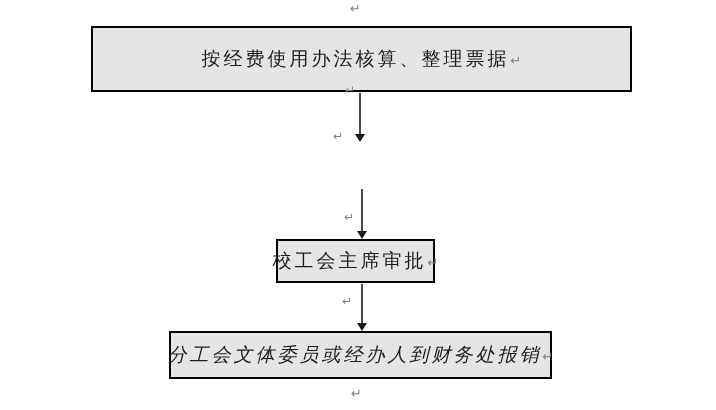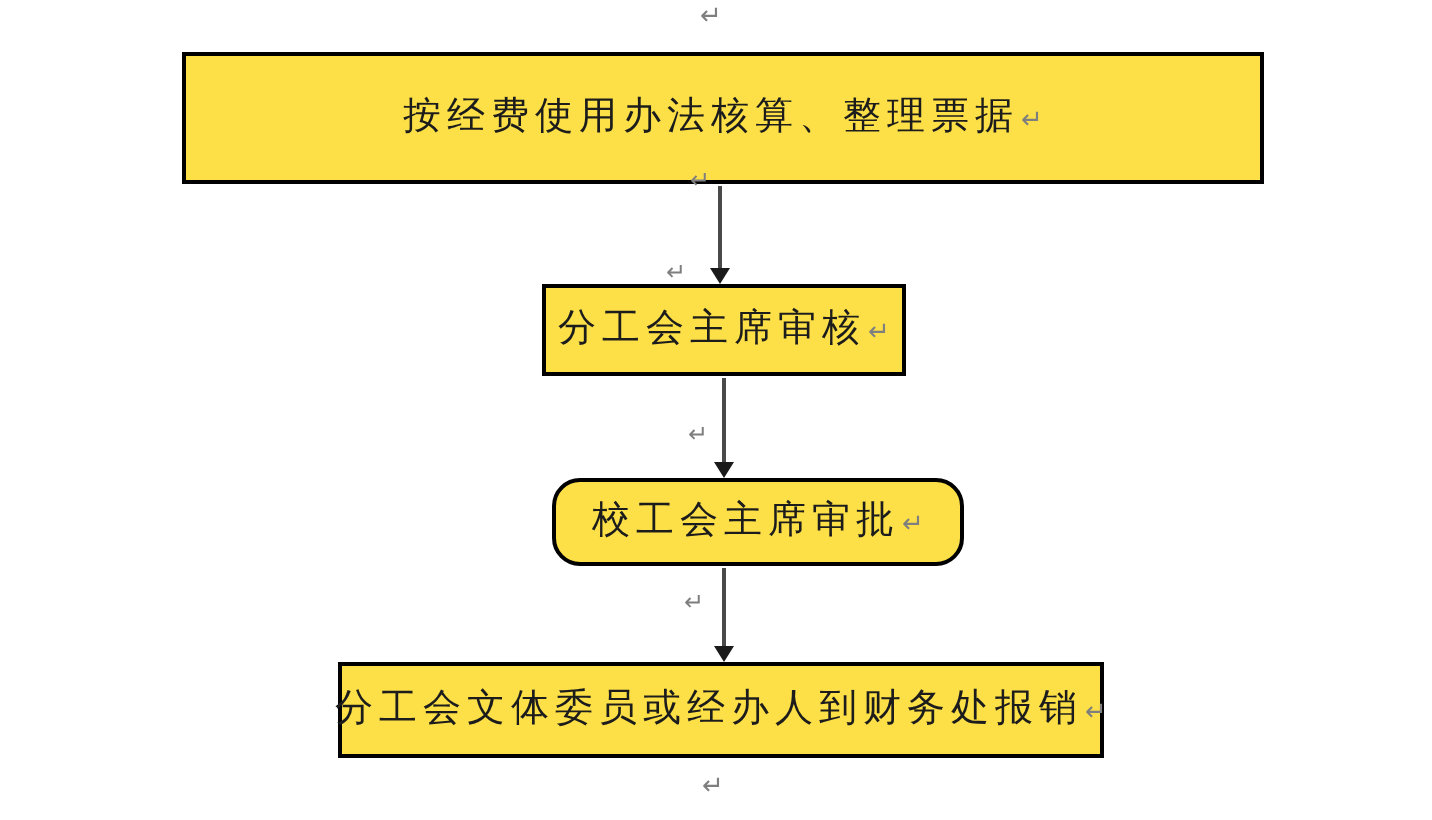--- a/index.html
+++ b/index.html
@@ -12,21 +12,21 @@
     width: 716px;
     height: 410px;
     background: #ffffff;
     overflow: hidden;
     font-family: "Liberation Serif", "DejaVu Serif", serif;
   }
   .flow-box {
     position: absolute;
     box-sizing: border-box;
     border: 2px solid #000000;
-    background: #fde047;
+    background: #e5e5e5;
     display: flex;
     align-items: center;
     justify-content: center;
   }
   .box-line {
     font-size: 19px;
     line-height: 25px;
     letter-spacing: 3px;
     color: #1c1c1c;
     white-space: nowrap;
@@ -72,24 +72,24 @@
 
   
   #mark-top     { left: 350px; top: 3px;   }
   #box-1        { left: 91px;  top: 26px;  width: 541px; height: 66px; }
   #arrow-1      { left: 354px; top: 93px;  height: 49px; }
   #mark-a1-top  { left: 345px; top: 84px;  }
   #mark-a1-bot  { left: 333px; top: 130px; }
   #box-2        { left: 271px; top: 142px; width: 182px; height: 46px; }
   #arrow-2      { left: 356px; top: 189px; height: 50px; }
   #mark-a2      { left: 344px; top: 211px; }
-  #box-3        { left: 276px; top: 239px; width: 206px; height: 44px; border-radius: 14px; }
+  #box-3        { left: 276px; top: 239px; width: 159px; height: 44px; }
   #arrow-3      { left: 356px; top: 284px; height: 47px; }
   #mark-a3      { left: 342px; top: 295px; }
-  #box-4        { left: 169px; top: 331px; width: 383px; height: 48px; }
+  #box-4        { left: 169px; top: 331px; width: 383px; height: 48px; font-style: italic; }
   #mark-bottom  { left: 351px; top: 388px; font-size: 13px; }
 </style>
 </head>
 <body>
 
 <div class="page">
 
   <span id="mark-top" class="fmt-mark fmt-float" style="font-size:13px">↵</span>
 
   <div id="box-1" class="flow-box">
@@ -98,25 +98,20 @@
     </div>
   </div>
 
   <div id="arrow-1" class="arrow">
     <div class="arrow-shaft"></div>
     <div class="arrow-head"></div>
   </div>
   <span id="mark-a1-top" class="fmt-mark fmt-float">↵</span>
   <span id="mark-a1-bot" class="fmt-mark fmt-float">↵</span>
 
-  <div id="box-2" class="flow-box">
-    <div class="box-line">
-      <span>分工会主席审核</span><span class="fmt-mark fmt-inline">↵</span>
-    </div>
-  </div>
 
   <div id="arrow-2" class="arrow">
     <div class="arrow-shaft"></div>
     <div class="arrow-head"></div>
   </div>
   <span id="mark-a2" class="fmt-mark fmt-float">↵</span>
 
   <div id="box-3" class="flow-box">
     <div class="box-line">
       <span>校工会主席审批</span><span class="fmt-mark fmt-inline">↵</span>

